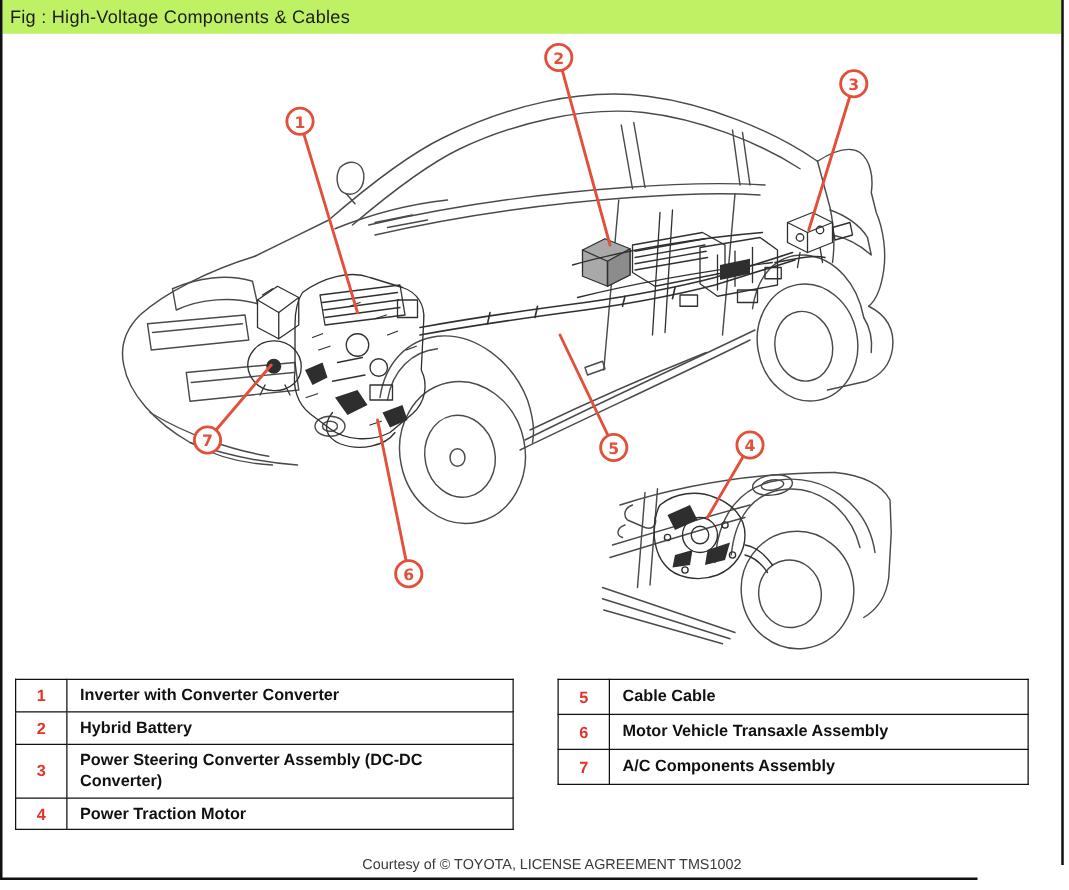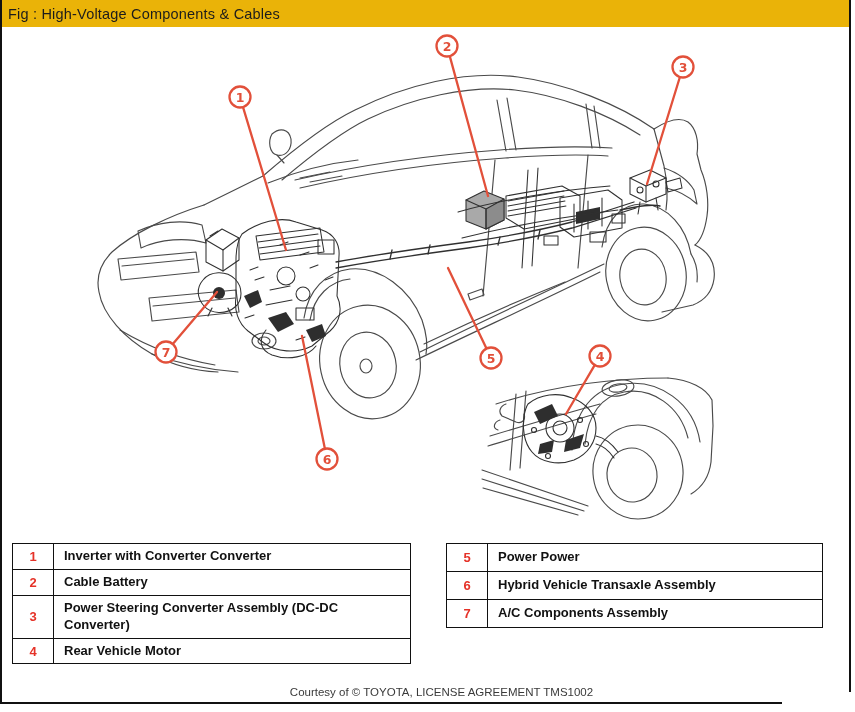--- a/index.html
+++ b/index.html
@@ -32,21 +32,21 @@
   .footer {
     position:absolute; left:0; top:686px; width:100%;
     text-align:center; font-size:11.5px; color:#3a3a3a; transform:translateX(14px);
   }
 </style>
 </head>
 <body>
 
 <div class="page">
 
-  <div class="titlebar" style="background: #eab308; text-align: center;">
+  <div class="titlebar" style="background: #bef264; text-align: center;">
     <span>Fig : High-Voltage Components &amp; Cables</span>
   </div>
 
   <svg class="diagram" width="855" height="540" viewBox="0 0 855 540">
 
     <g stroke="#4a4a4a" stroke-width="1.15" fill="none" stroke-linecap="round" stroke-linejoin="round">
 
       <path d="M263,176 C300,144 330,122 355,110 C405,85 465,70 518,77 C565,83 618,104 654,129"></path>
       <path d="M282,180 C315,152 345,130 368,119 C412,98 468,85 515,90 C558,95 606,113 640,135"></path>
 
@@ -244,42 +244,42 @@
   </svg>
 
   <table class="legend legend-left">
     <tbody>
         <tr>
       <td class="num" style="color: rgb(229, 50, 40);">1</td>
       <td class="lbl">Inverter with Converter Converter</td>
     </tr>
     <tr>
       <td class="num" style="color: rgb(229, 50, 40);">2</td>
-      <td class="lbl">Cable Battery</td>
+      <td class="lbl">Hybrid Battery</td>
     </tr>
     <tr>
       <td class="num" style="color: rgb(229, 50, 40);">3</td>
       <td class="lbl">Power Steering Converter Assembly (DC-DC Converter)</td>
     </tr>
     <tr>
       <td class="num" style="color: rgb(229, 50, 40);">4</td>
-      <td class="lbl">Rear Vehicle Motor</td>
+      <td class="lbl">Power Traction Motor</td>
     </tr>
   </tbody>
     </table>
 
   <table class="legend legend-right">
     <tbody>
         <tr>
       <td class="num" style="color: rgb(229, 50, 40);">5</td>
-      <td class="lbl">Power Power</td>
+      <td class="lbl">Cable Cable</td>
     </tr>
     <tr>
       <td class="num" style="color: rgb(229, 50, 40);">6</td>
-      <td class="lbl">Hybrid Vehicle Transaxle Assembly</td>
+      <td class="lbl">Motor Vehicle Transaxle Assembly</td>
     </tr>
     <tr>
       <td class="num" style="color: rgb(229, 50, 40);">7</td>
       <td class="lbl">A/C Components Assembly</td>
     </tr>
   </tbody>
     </table>
 
   <div class="footer">Courtesy of © TOYOTA, LICENSE AGREEMENT TMS1002</div>
 

